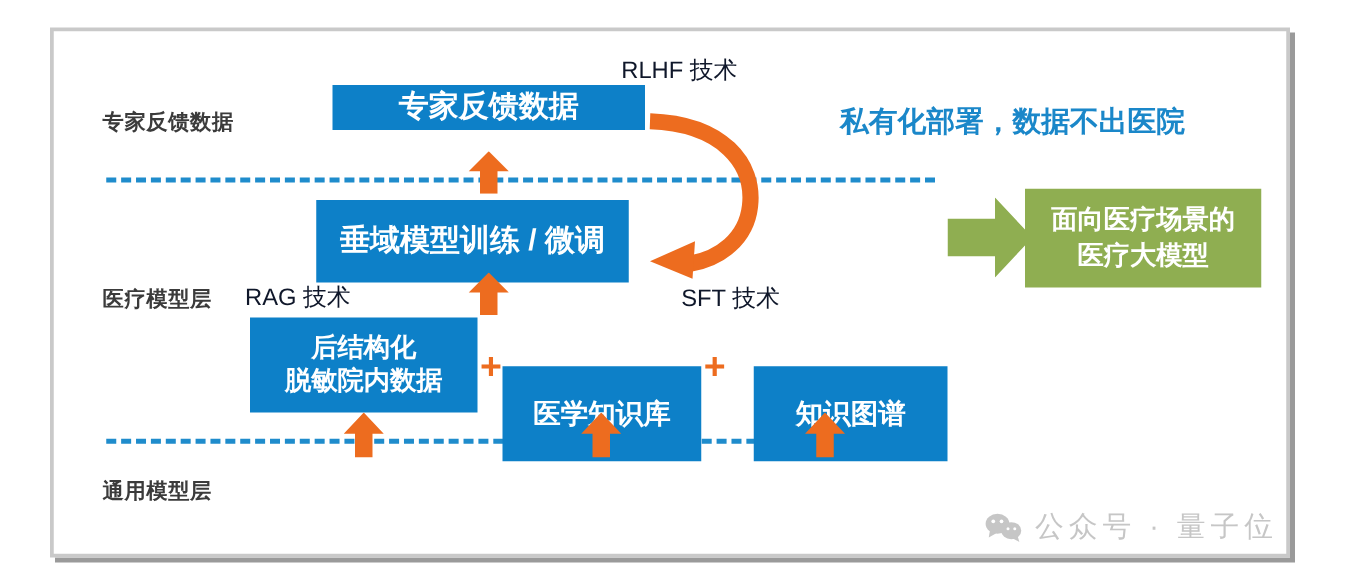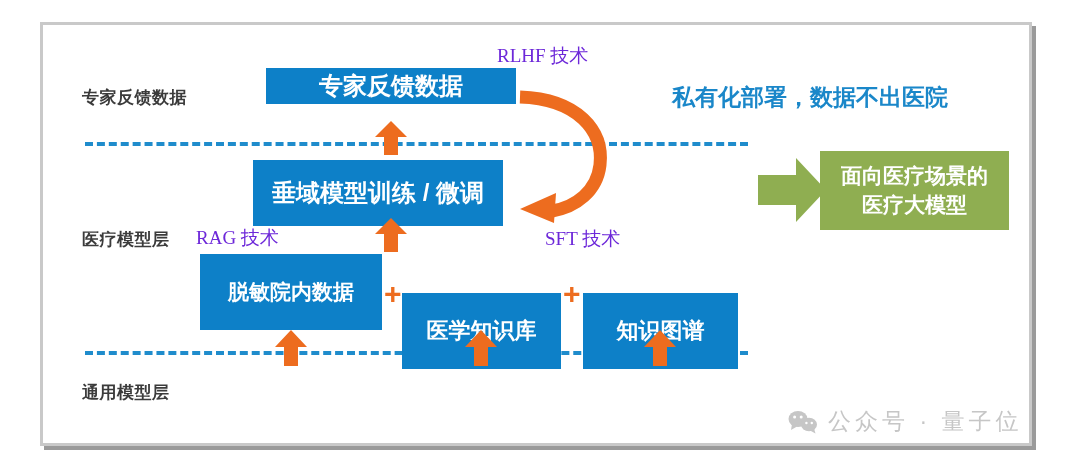--- a/index.html
+++ b/index.html
@@ -102,24 +102,23 @@
     position: absolute;
     color: #ed6c1f;
     font-size: 30px;
     font-weight: bold;
     line-height: 1;
   }
 
   
   .tech-label {
     position: absolute;
-    color: #6d28d9;
+    color: #0f172a;
     font-size: 19px;
     white-space: nowrap;
-    font-family: Liberation Serif, serif;
   }
   .headline {
     position: absolute;
     color: #1a87c9;
     font-size: 23px;
     font-weight: bold;
     white-space: nowrap;
   }
 
   
@@ -176,31 +175,32 @@
   <div class="tech-label" style="left:497px; top:43px;">RLHF 技术</div>
 
   <div class="tech-label" style="left:545px; top:190px;margin-top:36px;">SFT 技术</div>
 
   <div class="tech-label" style="left:196px; top:225px;">RAG 技术</div>
 
   <div class="headline" style="left:672px; top:82px;">私有化部署，数据不出医院</div>
 
   <div class="box two-line" style="left:200px; top:254px; width:182px; height:76px;">
     <div>
+      <div>后结构化</div>
       <div>脱敏院内数据</div>
     </div>
   </div>
 
   <div class="plus" style="left:384px; top:279px;">+</div>
 
   <div class="box mid" style="left:402px; top:254px; width:159px; height:76px;">医学知识库</div>
 
   <div class="plus" style="left:563px; top:279px;">+</div>
 
-  <div class="box mid" style="left:583px; top:254px; width:155px; height:76px;">知识图谱</div>
+  <div class="box mid" style="left:603px; top:254px; width:155px; height:76px;">知识图谱</div>
 
   <svg class="up-arrow" style="left:274px; top:330px;" width="34" height="36" viewBox="0 0 34 36">
     <polygon points="17,0 33,17 24,17 24,36 10,36 10,17 1,17" fill="#ed6c1f"></polygon>
   </svg>
   <svg class="up-arrow" style="left:464px; top:330px;" width="34" height="36" viewBox="0 0 34 36">
     <polygon points="17,0 33,17 24,17 24,36 10,36 10,17 1,17" fill="#ed6c1f"></polygon>
   </svg>
   <svg class="up-arrow" style="left:643px; top:330px;" width="34" height="36" viewBox="0 0 34 36">
     <polygon points="17,0 33,17 24,17 24,36 10,36 10,17 1,17" fill="#ed6c1f"></polygon>
   </svg>

